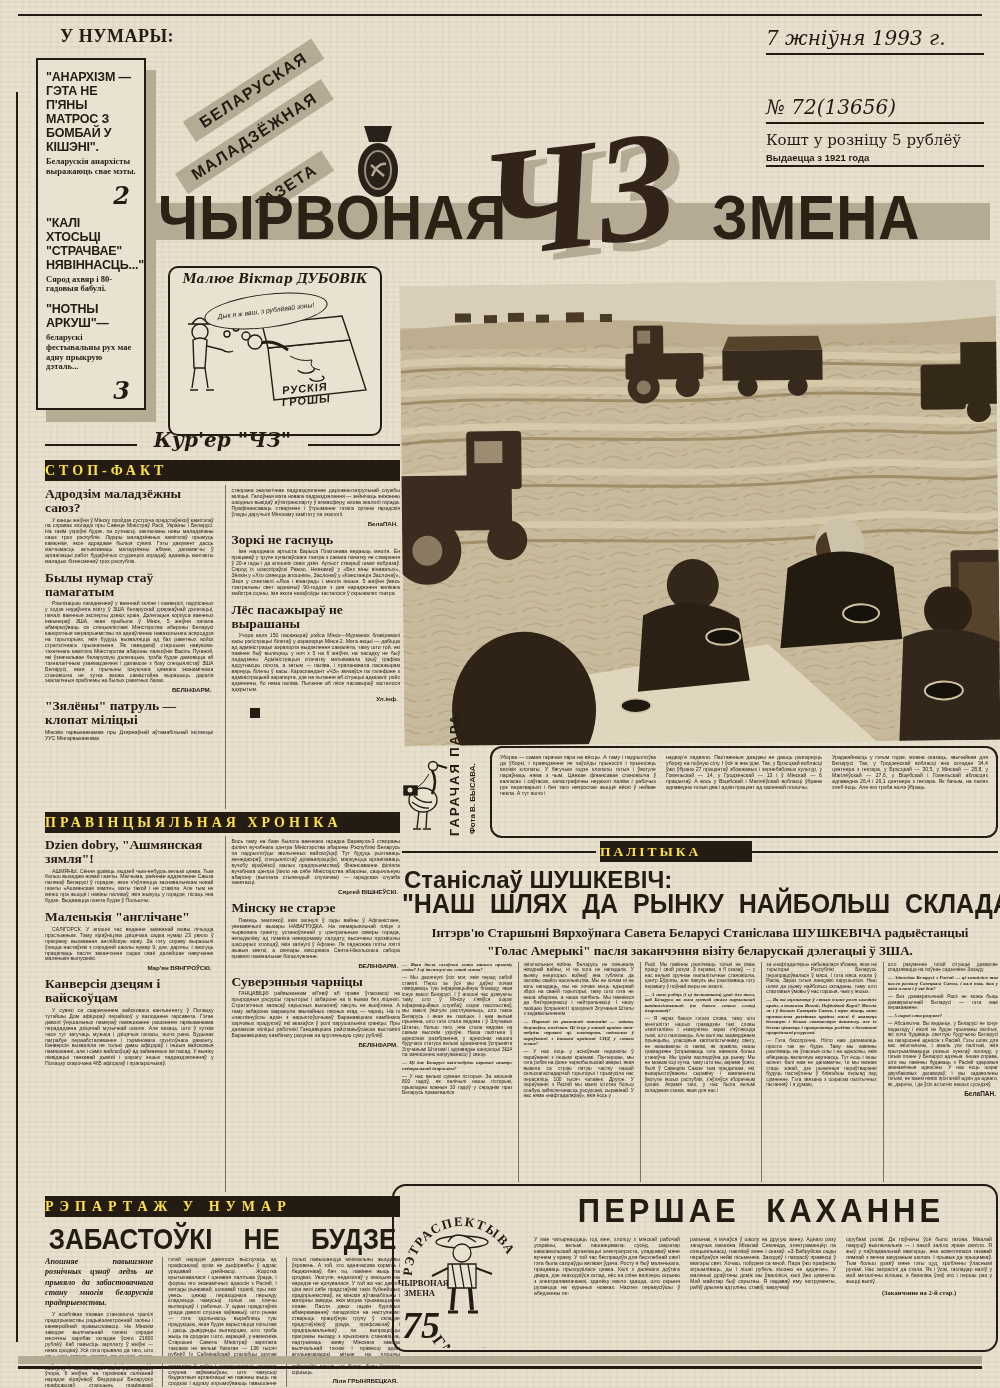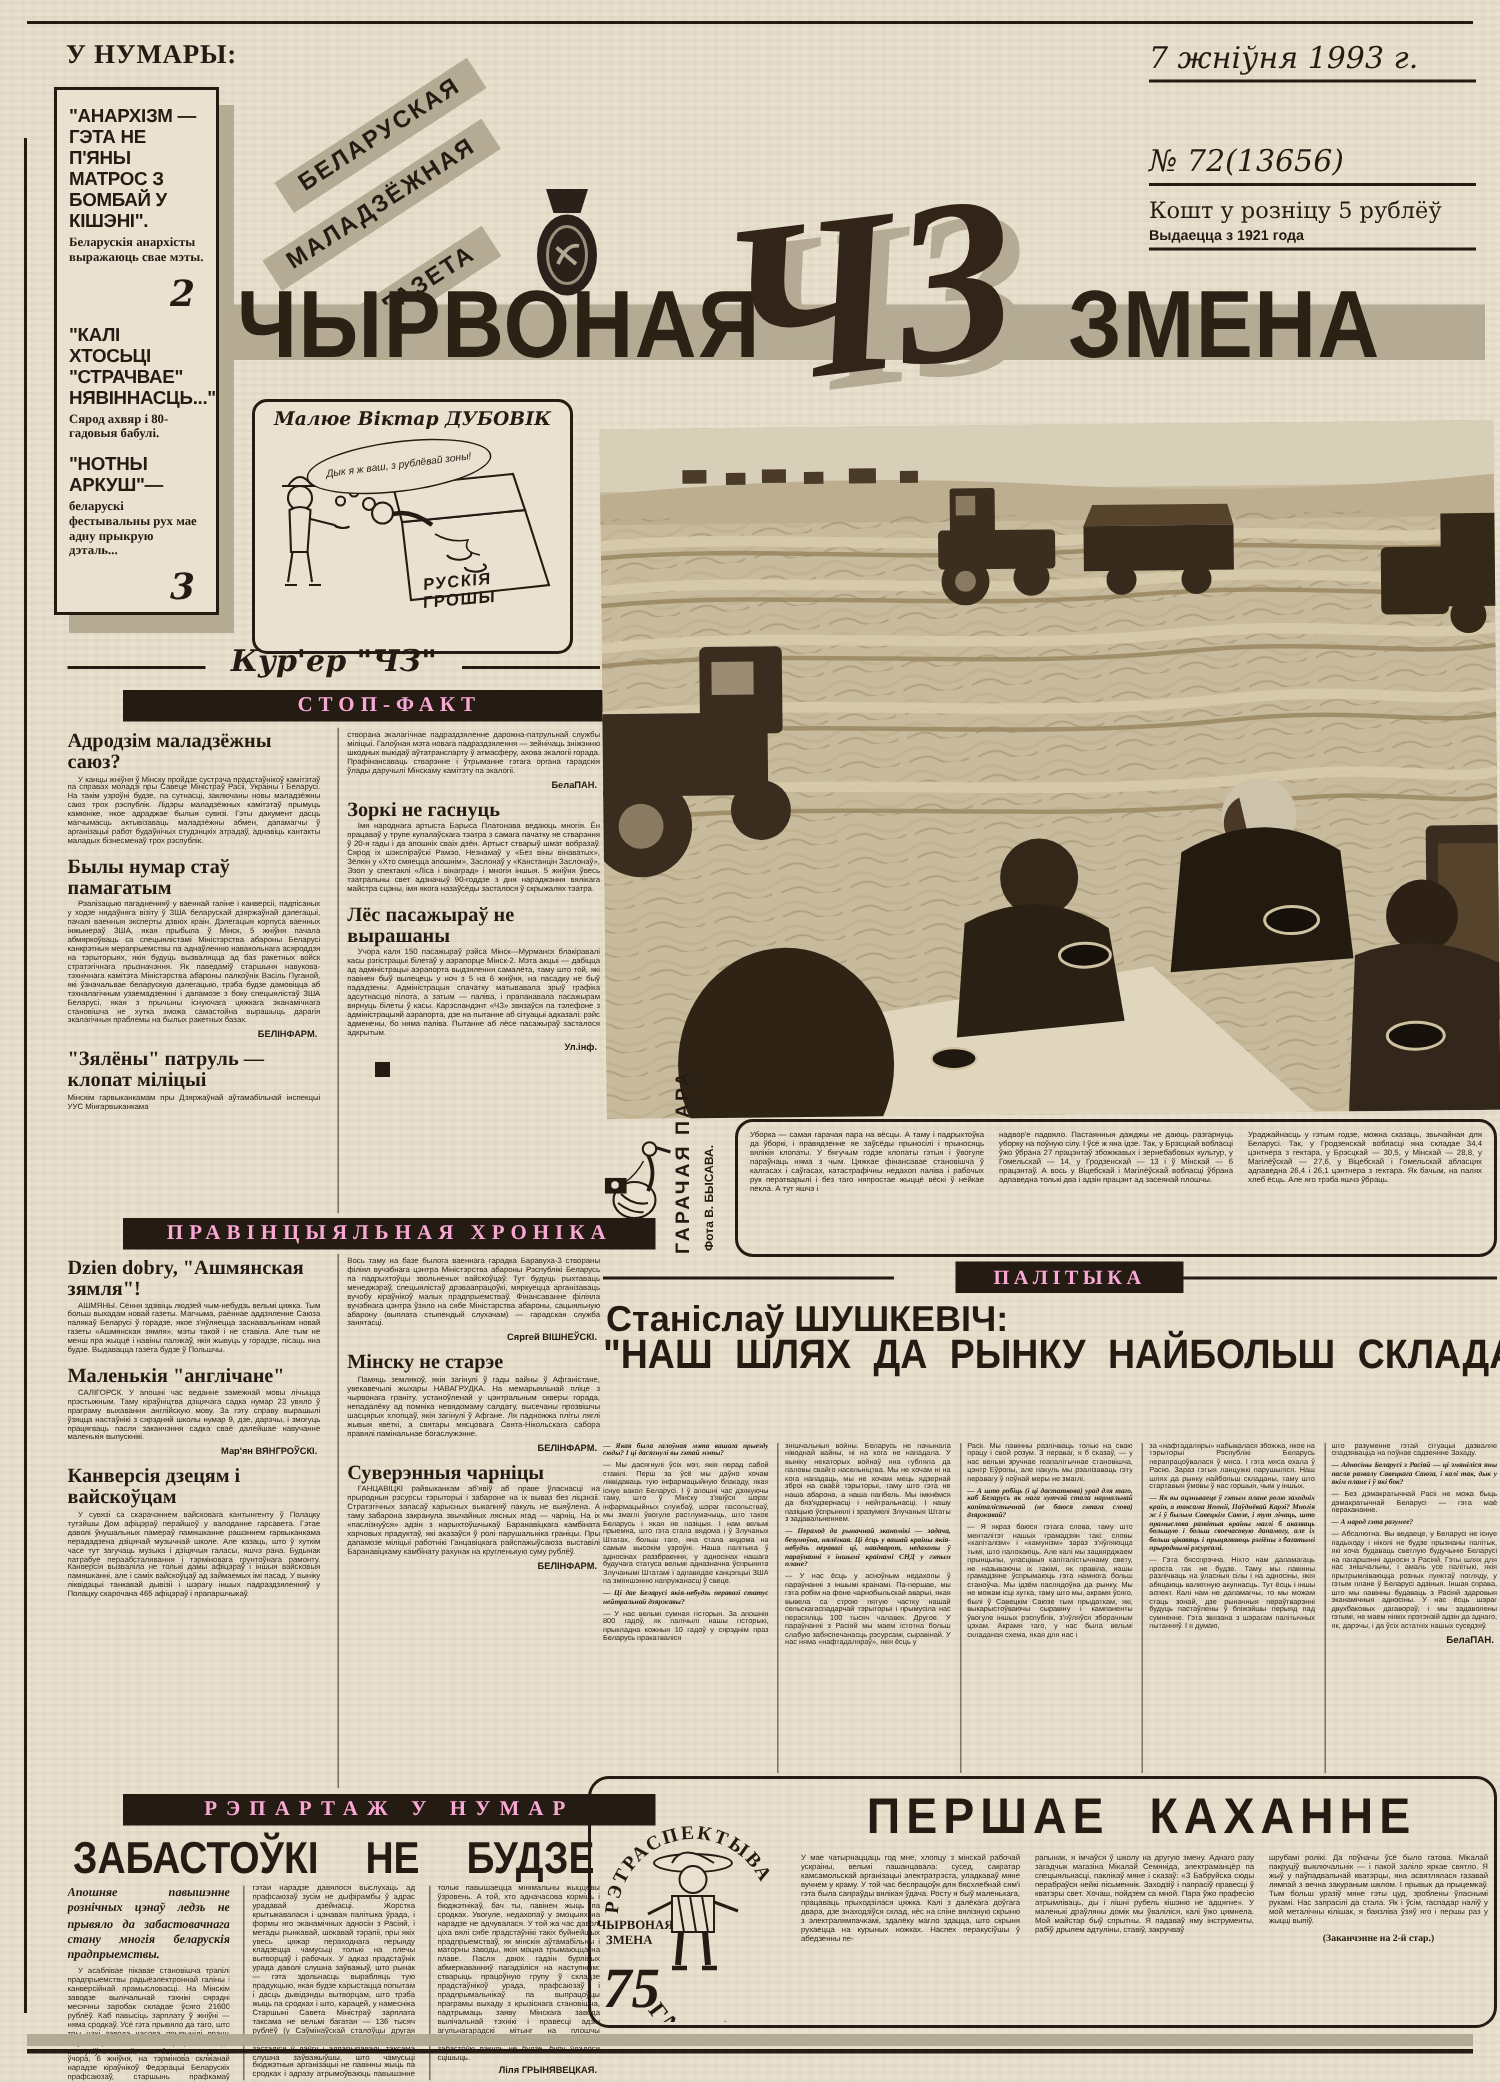--- a/index.html
+++ b/index.html
@@ -30,22 +30,22 @@
   .cartoon-box{left:168px;top:266px;width:214px;height:170px;border:2px solid #241b12;border-radius:10px;background:#eae2d0;box-sizing:border-box;}
   .cartoon-credit{font-family:"DejaVu Serif",serif;font-weight:bold;font-style:italic;font-size:12.5px;text-align:center;margin-top:3px;}
   .bubble{position:absolute;left:34px;top:26px;width:118px;height:28px;border:1.3px solid #241b12;border-radius:50%;
     font-style:italic;font-size:6.8px;line-height:1.1;display:flex;align-items:center;justify-content:center;text-align:center;
     transform:rotate(-7deg);background:#e9e1cf;padding:2px;}
   .crate-label{position:absolute;left:112px;top:112px;font-weight:bold;font-size:11px;letter-spacing:1px;
     transform:rotate(-5deg) skewX(-6deg);color:#241b12;}
   
   .kurjer{font-family:"DejaVu Serif",serif;font-weight:bold;font-style:italic;font-size:20px;text-align:center;}
   .kr-line{position:absolute;height:2px;background:#241b12;}
-  .bar{position:absolute;background:#241b12;color:#f9a8d4;font-family:"Liberation Serif",serif;font-weight:bold;
-    font-size:14px;letter-spacing:4px;text-align:center;height:21px;line-height:21px;margin-left:37px;}
+  .bar{position:absolute;background:#241b12;color:#fde047;font-family:"Liberation Serif",serif;font-weight:bold;
+    font-size:14px;letter-spacing:4px;height:21px;line-height:21px;}
   .cols{position:absolute;display:flex;overflow:hidden;}
   .col{overflow:hidden;}
   .col+.col{border-left:1px solid rgba(36,27,18,.55);}
   .art-title{font-family:"Liberation Serif",serif;font-weight:bold;font-size:13.5px;line-height:1.02;margin:6px 0 3px;}
   .body5{font-size:5.2px;line-height:1.14;text-align:justify;margin:0 0 2px;}
   .body5.ind{text-indent:7px;}
   .byline{font-size:6.2px;font-weight:bold;text-align:right;margin:2px 2px 3px 0;}
   .endmark{width:10px;height:10px;background:#241b12;margin:6px 0 0 18px;}
   
   .zab-headline{font-weight:bold;font-size:26px;text-align:center;word-spacing:24px;letter-spacing:0px;
@@ -75,21 +75,21 @@
   svg text{font-family:"Liberation Serif",serif;}
 </style>
 </head>
 <body>
 
 <div class="page">
 
   <div class="abs hr" style="left:18px;top:14px;width:964px;height:2px;"></div>
   <div class="abs hr" style="left:16px;top:92px;width:2px;height:1250px;"></div>
 
-  <div class="abs unum-label" style="left:44px;top:26px;">У НУМАРЫ:</div>
+  <div class="abs unum-label" style="left:60px;top:26px;">У НУМАРЫ:</div>
   <div class="abs teaser-box">
     <div>
       <div class="teaser-title">"АНАРХІЗМ — ГЭТА НЕ П'ЯНЫ МАТРОС З БОМБАЙ У КІШЭНІ".</div>
       <div class="teaser-note">Беларускія анархісты выражаюць свае мэты.</div>
       <div class="teaser-page">2</div>
     </div>
     <div>
       <div class="teaser-title">"КАЛІ ХТОСЬЦІ "СТРАЧВАЕ" НЯВІННАСЦЬ..."</div>
       <div class="teaser-note">Сярод ахвяр і 80-гадовыя бабулі.</div>
     </div>
@@ -322,20 +322,21 @@
     <div class="cap-col">надвор'е падвяло. Пастаянныя дажджы не даюць разгарнуць уборку на поўную сілу. І ўсё ж яна ідзе. Так, у Брэсцкай вобласці ўжо ўбрана 27 працэнтаў збожжавых і зернебабовых культур, у Гомельскай — 14, у Гродзенскай — 13 і ў Мінскай — 6 працэнтаў. А вось у Віцебскай і Магілёўскай вобласці ўбрана адпаведна толькі два і адзін працэнт ад засеянай плошчы.</div>
     <div class="cap-col">Ураджайнасць у гэтым годзе, можна сказаць, звычайная для Беларусі. Так, у Гродзенскай вобласці яна складае 34,4 цэнтнера з гектара, у Брэсцкай — 30,5, у Мінскай — 28,8, у Магілёўскай — 27,6, у Віцебскай і Гомельскай абласцях адпаведна 26,4 і 26,1 цэнтнера з гектара. Як бачым, на палях хлеб ёсць. Але яго трэба яшчэ ўбраць.</div>
   </div>
 
   <div class="abs hr" style="left:402px;top:851px;width:194px;height:1.5px;"></div>
   <div class="abs hr" style="left:748px;top:851px;width:250px;height:1.5px;"></div>
   <div class="bar" style="left:600px;top:841px;width:152px;letter-spacing:3px;font-size:13.5px;">ПАЛІТЫКА</div>
 
   <div class="abs speaker" style="left:404px;top:866px;">Станіслаў ШУШКЕВІЧ:</div>
   <div class="abs pol-headline" style="left:402px;top:888px;width:596px;">"НАШ ШЛЯХ ДА РЫНКУ НАЙБОЛЬШ СКЛАДАНЫ..."</div>
+  <div class="abs pol-subhead" style="left:424px;top:924px;width:552px;">Інтэрв'ю Старшыні Вярхоўнага Савета Беларусі Станіслава ШУШКЕВІЧА радыёстанцыі "Голас Амерыкі" пасля заканчэння візіту беларускай дэлегацыі ў ЗША.</div>
   <div class="cols" style="left:402px;top:962px;width:596px;height:220px;gap:6px;">
     <div class="col iv-col">
       <p class="q">— Якая была галоўная мэта вашага прыезду сюды? І ці дасягнулі вы гэтай мэты?</p>
       <p>— Мы дасягнулі ўсіх мэт, якія перад сабой ставілі. Перш за ўсё мы даўно хочам ліквідаваць тую інфармацыйную блакаду, якая існуе вакол Беларусі. І ў апошні час дзякуючы таму, што ў Мінску з'явіўся шэраг інфармацыйных службаў, шэраг пасольстваў, мы змаглі ўвогуле растлумачыць, што такое Беларусь і якая яе пазіцыя. І нам вельмі прыемна, што гэта стала вядома і ў Злучаных Штатах, больш таго, яна стала вядома на самым высокім узроўні. Наша палітыка ў адносінах раззбраення, у адносінах нашага будучага статуса вельмі адназначна ўспрынята Злучанымі Штатамі і адпавядае канцэпцыі ЗША па змяншэнню напружанасці ў свеце.</p>
       <p class="q">— Ці дае Беларусі якія-небудзь перавагі статус нейтральнай дзяржавы?</p>
       <p>— У нас вельмі сумная гісторыя. За апошнія 800 гадоў, як палічылі нашы гісторыкі, прыкладна кожныя 10 гадоў у сярэднім праз Беларусь пракатваліся</p>
     </div>
     <div class="col iv-col" style="padding-left:4px;">
       <p>знішчальныя войны. Беларусь не пачынала ніводнай вайны, ні на кога не нападала. У выніку некаторых войнаў яна губляла да паловы свайго насельніцтва. Мы не хочам ні на кога нападаць, мы не хочам мець ядзернай зброі на сваёй тэрыторыі, таму што гэта не наша абарона, а наша пагібель. Мы імкнёмся да бяз'ядзернасці і нейтральнасці. І нашу пазіцыю ўспрынялі і зразумелі Злучаныя Штаты з задавальненнем.</p>
       <p class="q">— Пераход да рыначнай эканомікі — задача, безумоўна, нялёгкая. Ці ёсць у вашай краіны якія-небудзь перавагі ці, наадварот, недахопы ў параўнанні з іншымі краінамі СНД у гэтым плане?</p>

